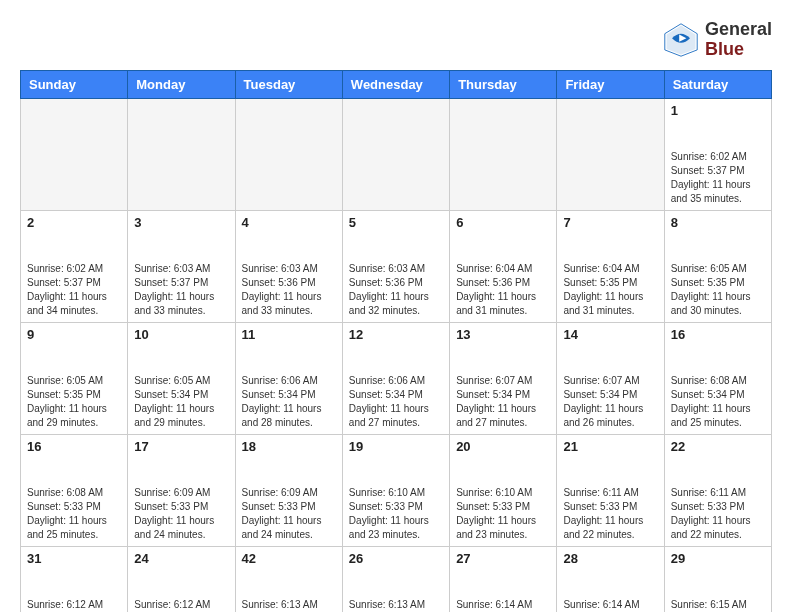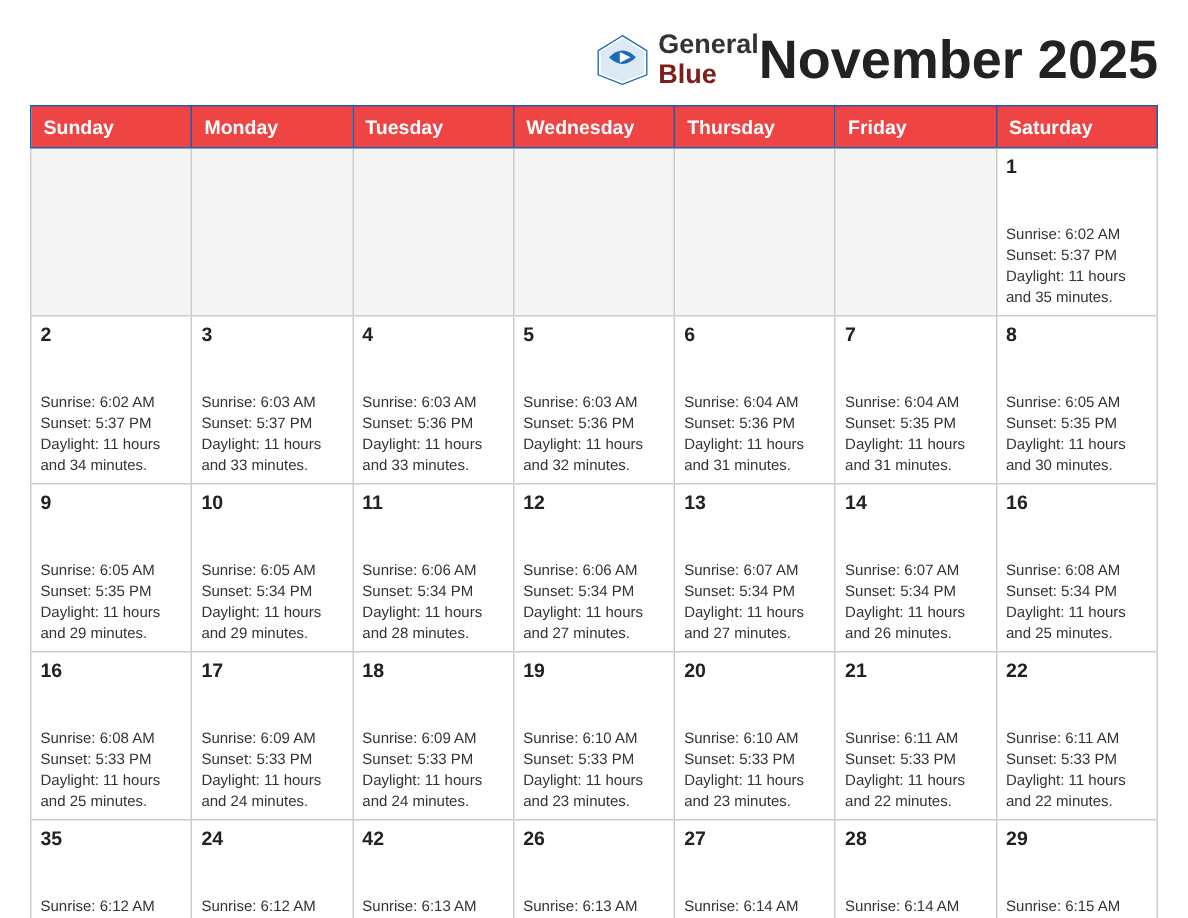--- a/index.html
+++ b/index.html
@@ -44,21 +44,21 @@
     .location {
       font-size: 16px;
       color: #555;
     }
     .calendar {
       width: 100%;
       border-collapse: collapse;
       border: 1px solid #ccc;
     }
     .calendar th {
-      background: #ef4444;
+      background: #3b82f6;
       color: #fff;
       font-size: 13px;
       font-weight: bold;
       padding: 6px 8px;
       text-align: left;
       border: 1px solid #1a5fa8;
     }
     .calendar td {
       border: 1px solid #ccc;
       vertical-align: top;
@@ -100,21 +100,20 @@
       <polygon points="20,2 38,13 38,31 20,38 2,31 2,13" fill="none" stroke="#1a6bbf" stroke-width="1"></polygon>
       <path d="M10,18 Q20,8 30,18 Q20,28 10,18Z" fill="#1a6bbf"></path>
       <path d="M18,14 L26,18 L18,22Z" fill="#fff"></path>
     </svg>
     <div class="logo-text">
       <span class="logo-general">General</span><br>
       <span class="logo-blue">Blue</span>
     </div>
   </div>
   <div class="title-block">
-    <div class="month-title">November 2025</div>
   </div>
 </div>
 
 <table class="calendar">
   <thead>
     <tr>
     <th>Sunday</th>
         <th>Monday</th>
         <th>Tuesday</th>
         <th>Wednesday</th>
@@ -287,21 +286,21 @@
         <td class="has-content">
           <span class="day-number">22</span>
           <div class="day-info" style="white-space: pre-line;">Sunrise: 6:11 AM
 Sunset: 5:33 PM
 Daylight: 11 hours
 and 22 minutes.</div>
         </td>
       </tr>
       <tr>
         <td class="has-content">
-          <span class="day-number">35</span>
+          <span class="day-number">31</span>
           <div class="day-info" style="white-space: pre-line;">Sunrise: 6:12 AM
 Sunset: 5:33 PM
 Daylight: 11 hours
 and 21 minutes.</div>
         </td>
         <td class="has-content">
           <span class="day-number">24</span>
           <div class="day-info" style="white-space: pre-line;">Sunrise: 6:12 AM
 Sunset: 5:33 PM
 Daylight: 11 hours

